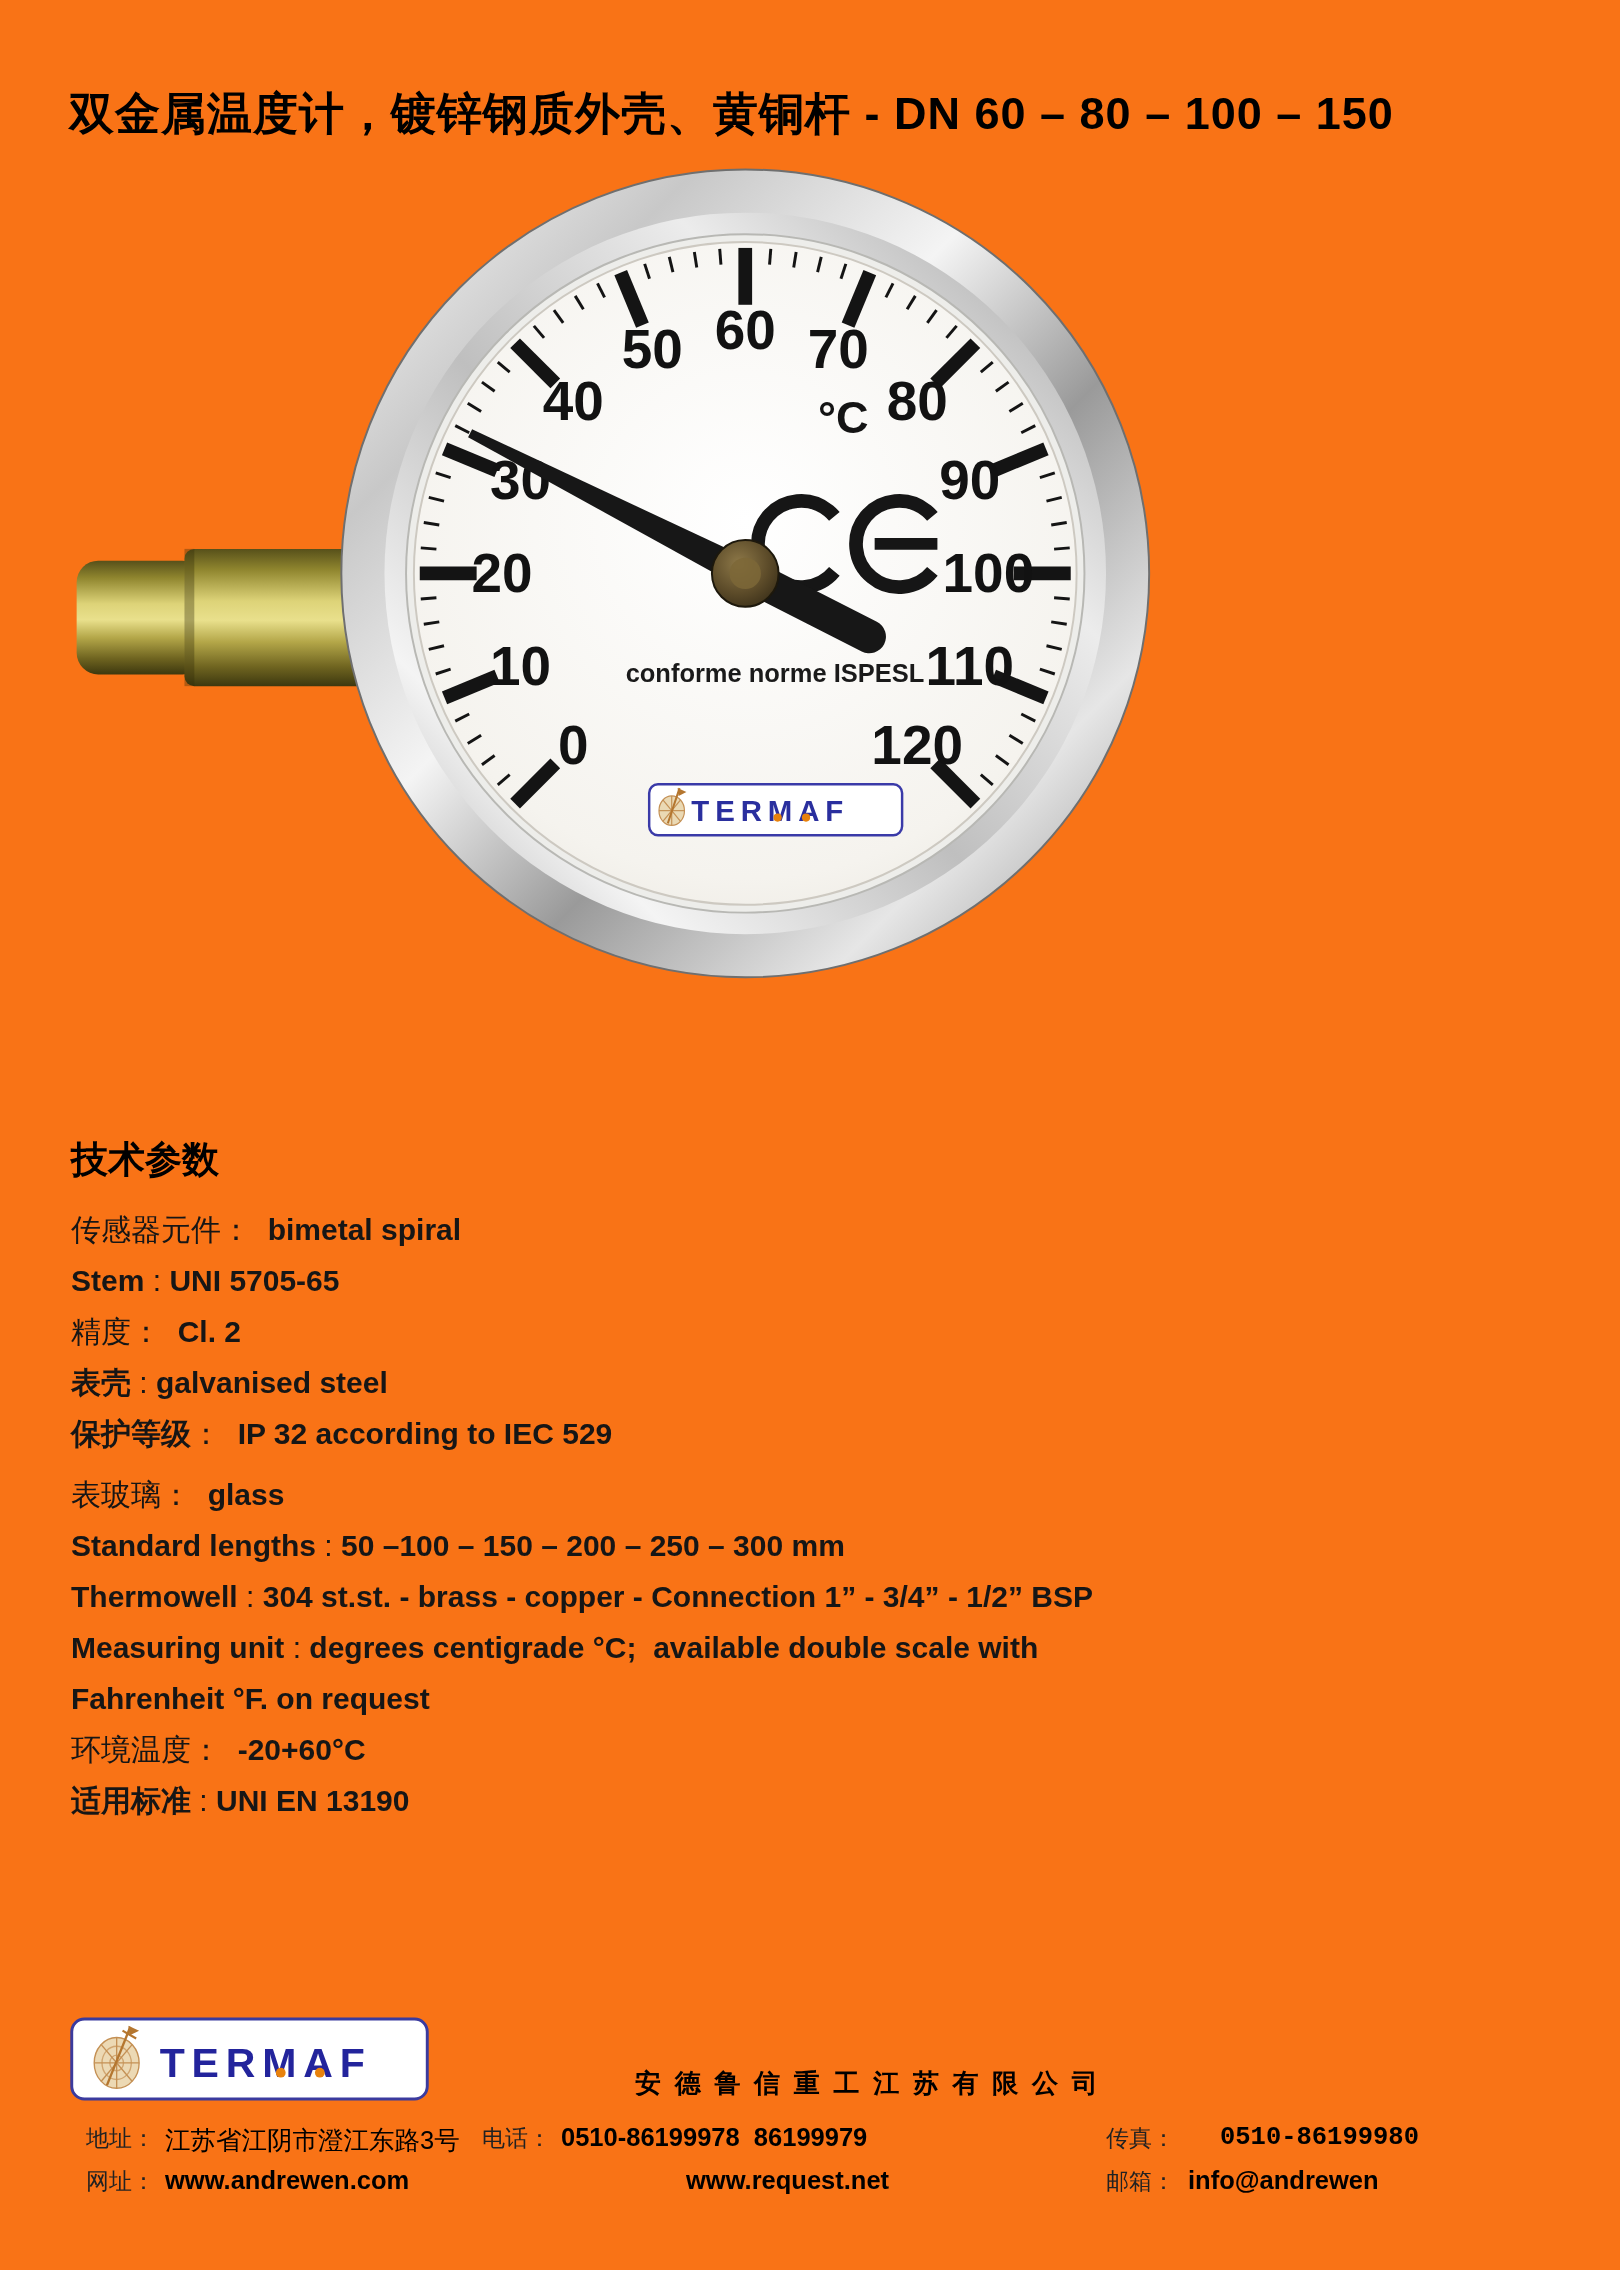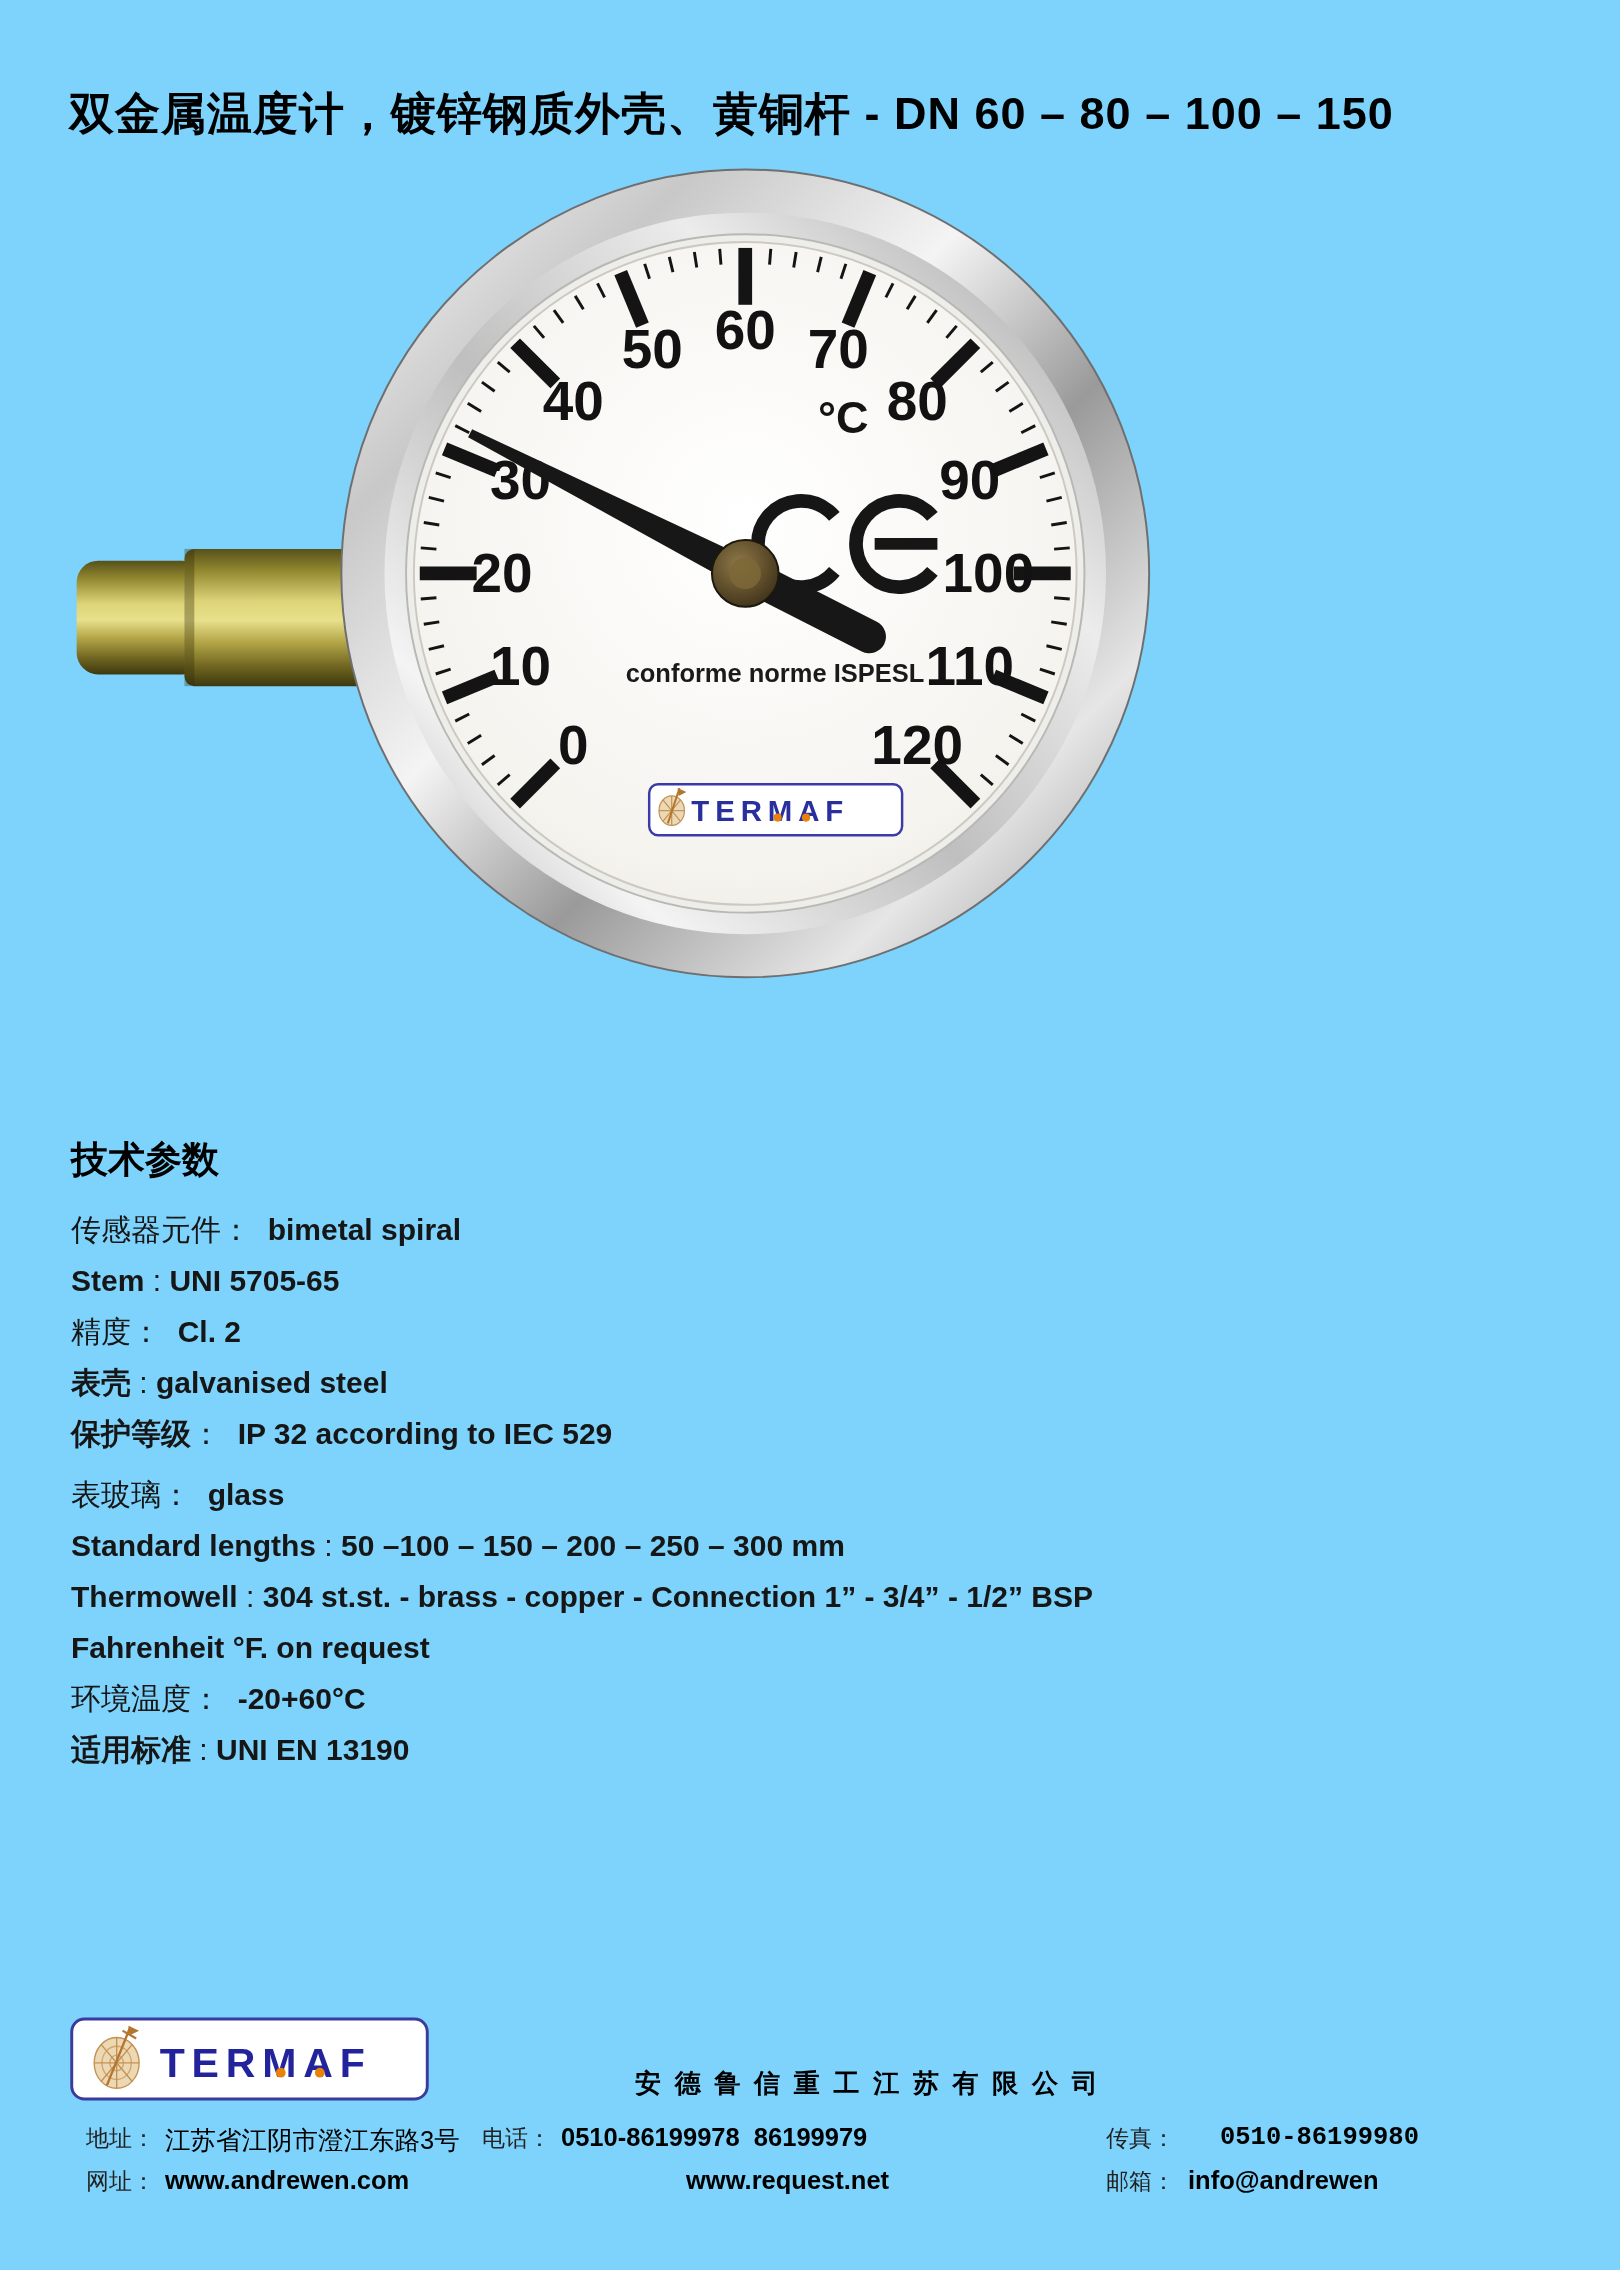--- a/index.html
+++ b/index.html
@@ -1,16 +1,16 @@
 <!DOCTYPE html>
 <html><head>
 <meta charset="utf-8">
 <style>
   html,body{margin:0;padding:0;background:#ffffff;}
-  .page{position:relative;width:1620px;height:2270px;background:#7dd3fc;overflow:hidden;
+  .page{position:relative;width:1620px;height:2270px;background:#f97316;overflow:hidden;
         font-family:"Liberation Sans","DejaVu Sans",sans-serif;color:#111;}
   .page-title{position:absolute;left:69px;top:84px;width:1509px;
         font-size:45px;font-weight:700;letter-spacing:1px;white-space:nowrap;color:#000;}
   .photo-wrap{position:absolute;left:59px;top:137px;width:1098px;height:863px;}
   .specs-heading{position:absolute;left:71px;top:1135px;font-size:37px;font-weight:700;color:#000;}
   .spec-list{position:absolute;left:71px;top:1204px;width:1431px;}
   .spec-row{height:51px;line-height:51px;font-size:30px;white-space:pre;color:#161616;}
   .spec-row.gap{margin-top:9.8px;}
   .spec-label.bold{font-weight:700;}
   .spec-value{font-weight:700;}
@@ -208,20 +208,21 @@
 
   <div class="spec-list">
     <div class="spec-row"><span class="spec-label">传感器元件</span><span>：  </span><span class="spec-value">bimetal spiral</span></div>
     <div class="spec-row"><span class="spec-label bold">Stem</span><span> : </span><span class="spec-value">UNI 5705-65</span></div>
     <div class="spec-row"><span class="spec-label">精度</span><span>：  </span><span class="spec-value">Cl. 2</span></div>
     <div class="spec-row"><span class="spec-label bold">表壳</span><span> : </span><span class="spec-value">galvanised steel</span></div>
     <div class="spec-row"><span class="spec-label bold">保护等级</span><span>：  </span><span class="spec-value">IP 32 according to IEC 529</span></div>
     <div class="spec-row gap"><span class="spec-label">表玻璃</span><span>：  </span><span class="spec-value">glass</span></div>
     <div class="spec-row"><span class="spec-label bold">Standard lengths</span><span> : </span><span class="spec-value">50 –100 – 150 – 200 – 250 – 300 mm</span></div>
     <div class="spec-row"><span class="spec-label bold">Thermowell</span><span> : </span><span class="spec-value">304 st.st. - brass - copper - Connection 1” - 3/4” - 1/2” BSP</span></div>
+    <div class="spec-row"><span class="spec-label bold">Measuring unit</span><span> : </span><span class="spec-value">degrees centigrade °C;  available double scale with</span></div>
     <div class="spec-row"><span class="spec-value">Fahrenheit °F. on request</span></div>
     <div class="spec-row"><span class="spec-label">环境温度</span><span>：  </span><span class="spec-value">-20+60°C</span></div>
     <div class="spec-row"><span class="spec-label bold">适用标准</span><span> : </span><span class="spec-value">UNI EN 13190</span></div>
   </div>
 
   <div class="footer-logo">
     <svg width="361" height="84" viewBox="0 0 368 86">
       <rect x="2" y="2" width="364" height="82" rx="13" fill="#ffffff" stroke="#3b3b9e" stroke-width="3"></rect>
       <g stroke="#c49054" fill="#ecd9b4" stroke-width="1.4">
         <ellipse cx="48" cy="47" rx="23" ry="26"></ellipse>

